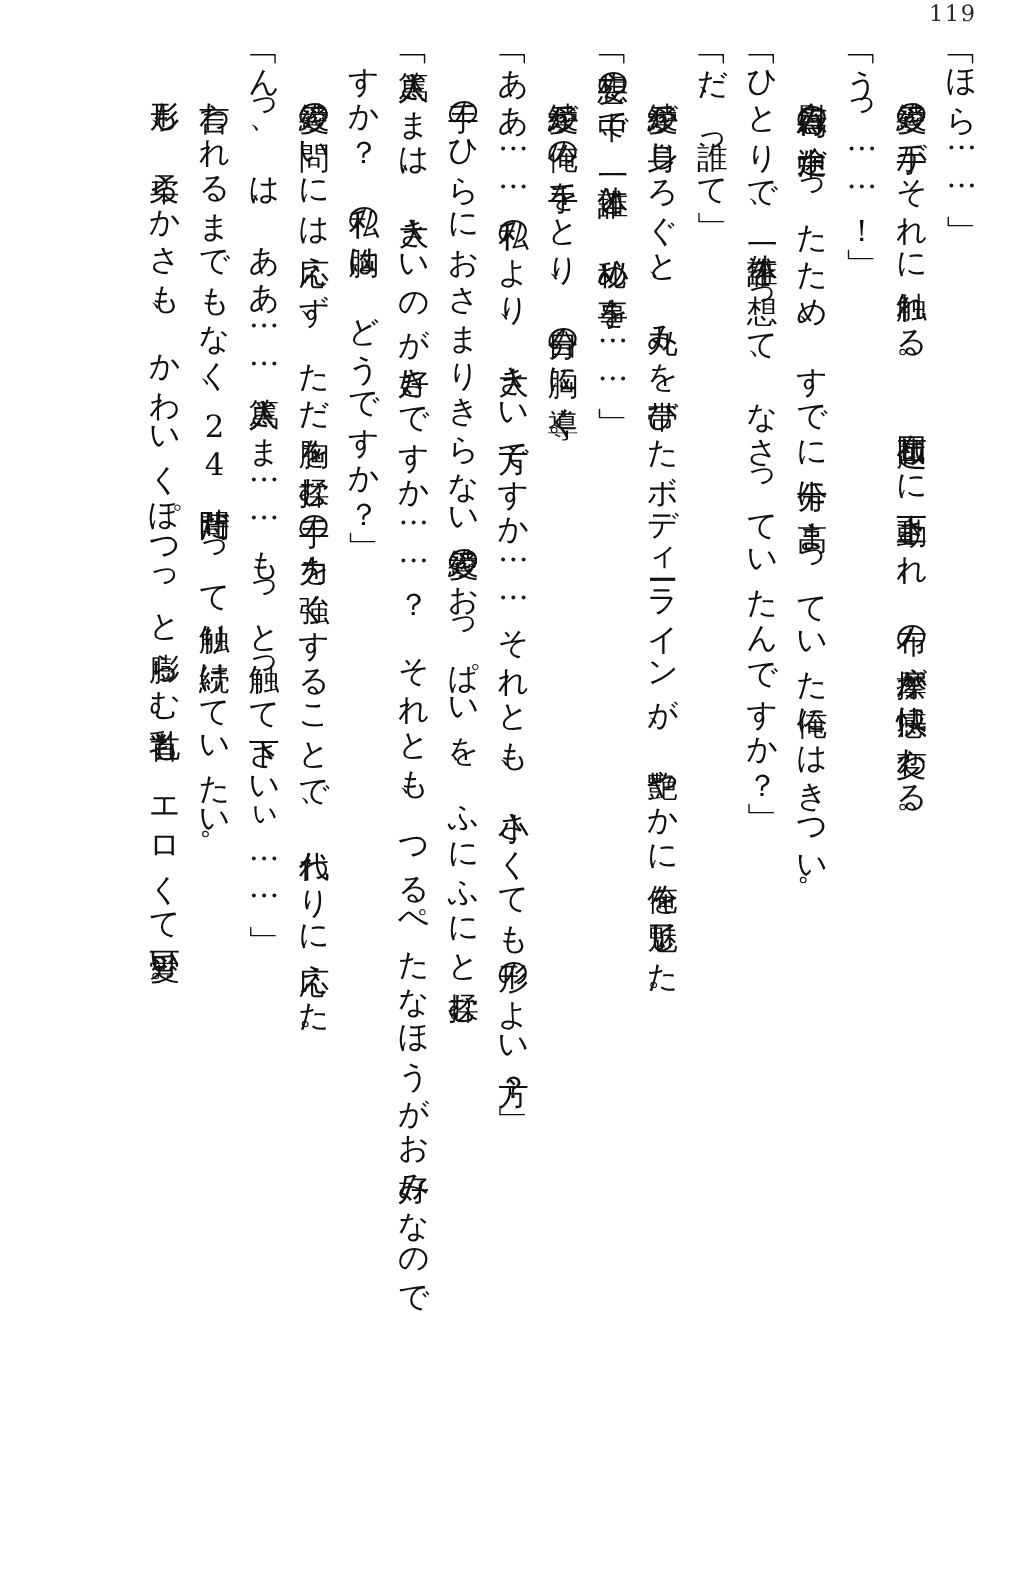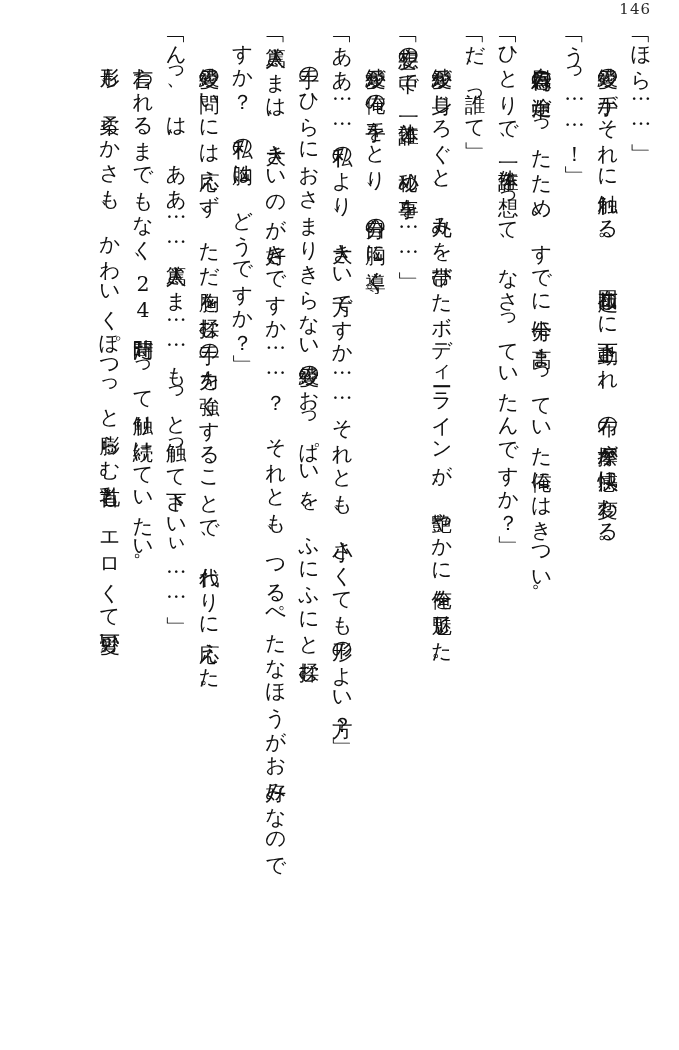--- a/index.html
+++ b/index.html
@@ -53,21 +53,21 @@
     margin: 0;
     padding: 0;
     text-indent: 0;
   }
 </style>
 </head>
 <body>
 
 <div id="page">
 
-  <div id="page-number">146</div>
+  <div id="page-number">119</div>
 
   <div id="body-text">
     <p>「ほら……」</p>
     <p>　綾愛の手がそれに触れる。　布団越しに上下動され、布の摩擦が快感に変わる。</p>
     <p>「うっ……！」</p>
     <p>　自慰行為の途中だったため、すでに十分に高まっていた俺にはきつい。</p>
     <p>「ひとりで、一体誰を想って、なさっていたんですか？」</p>
     <p>「だ、誰って」</p>
     <p>　綾愛が身じろぐと、丸みを帯びたボディーラインが、艶やかに俺を魅了した。</p>
     <p>「妄想の中で、一体誰と、秘め事を……」</p>

